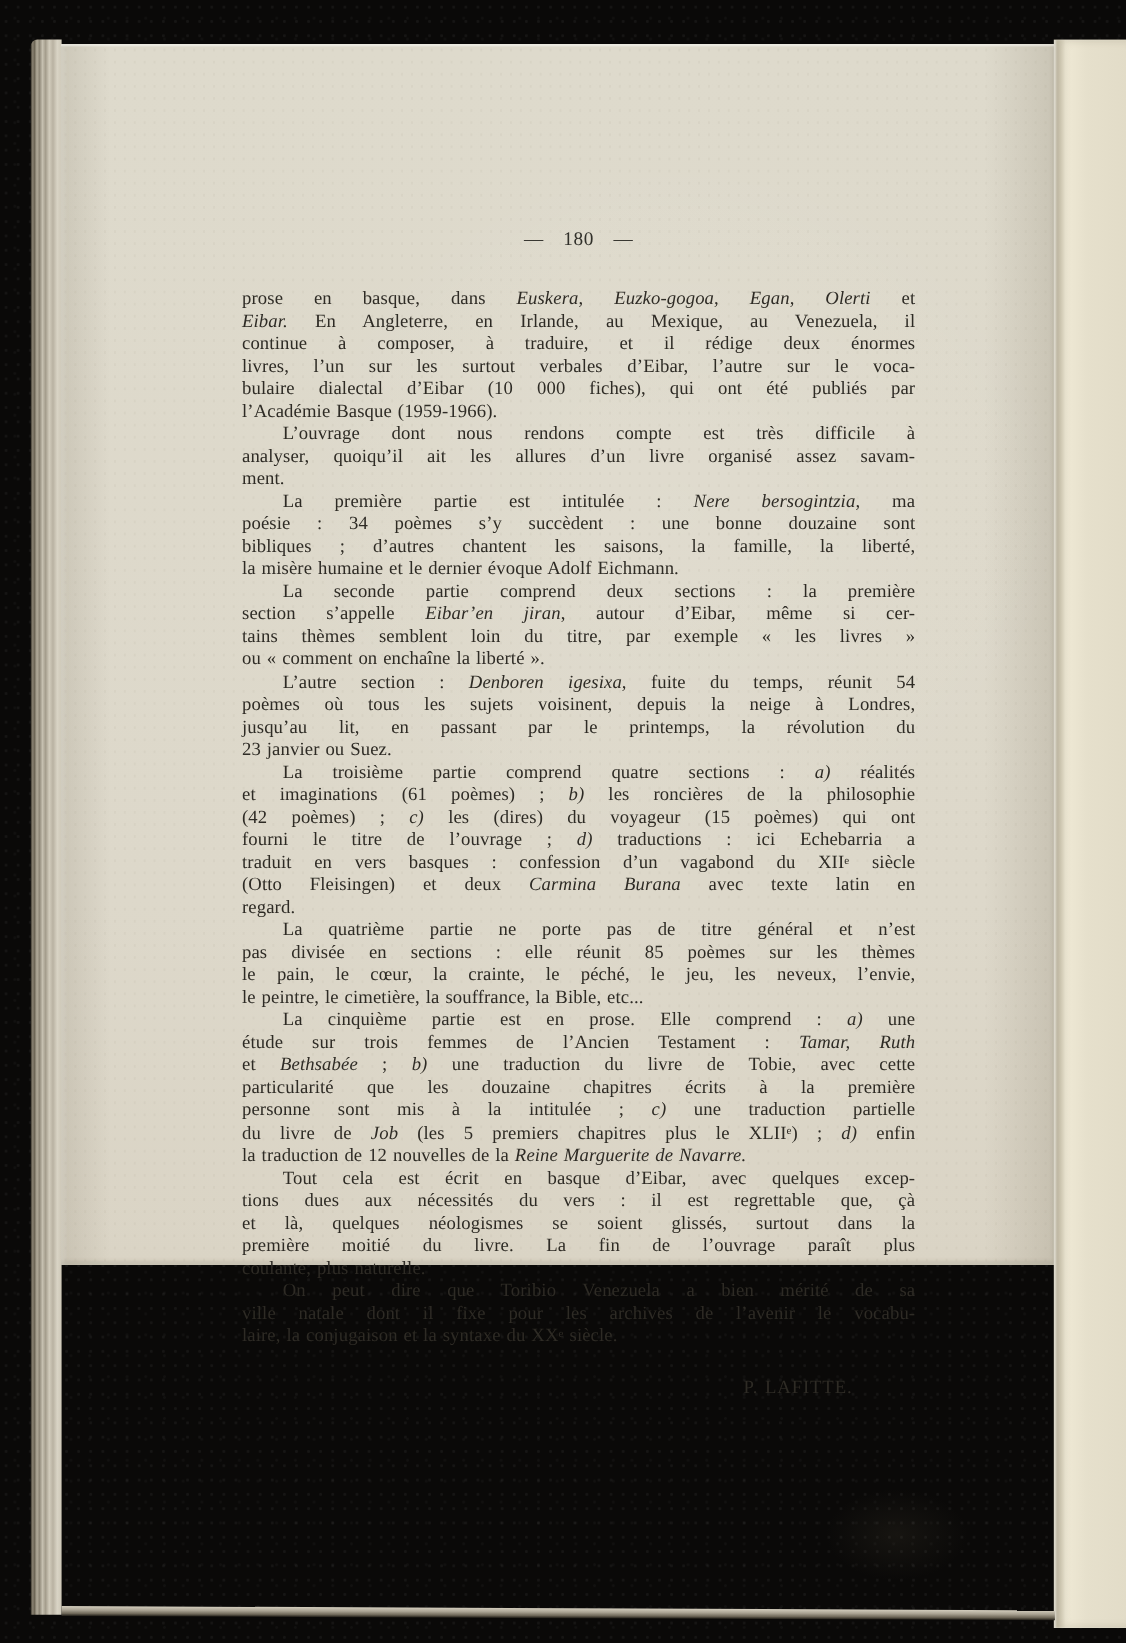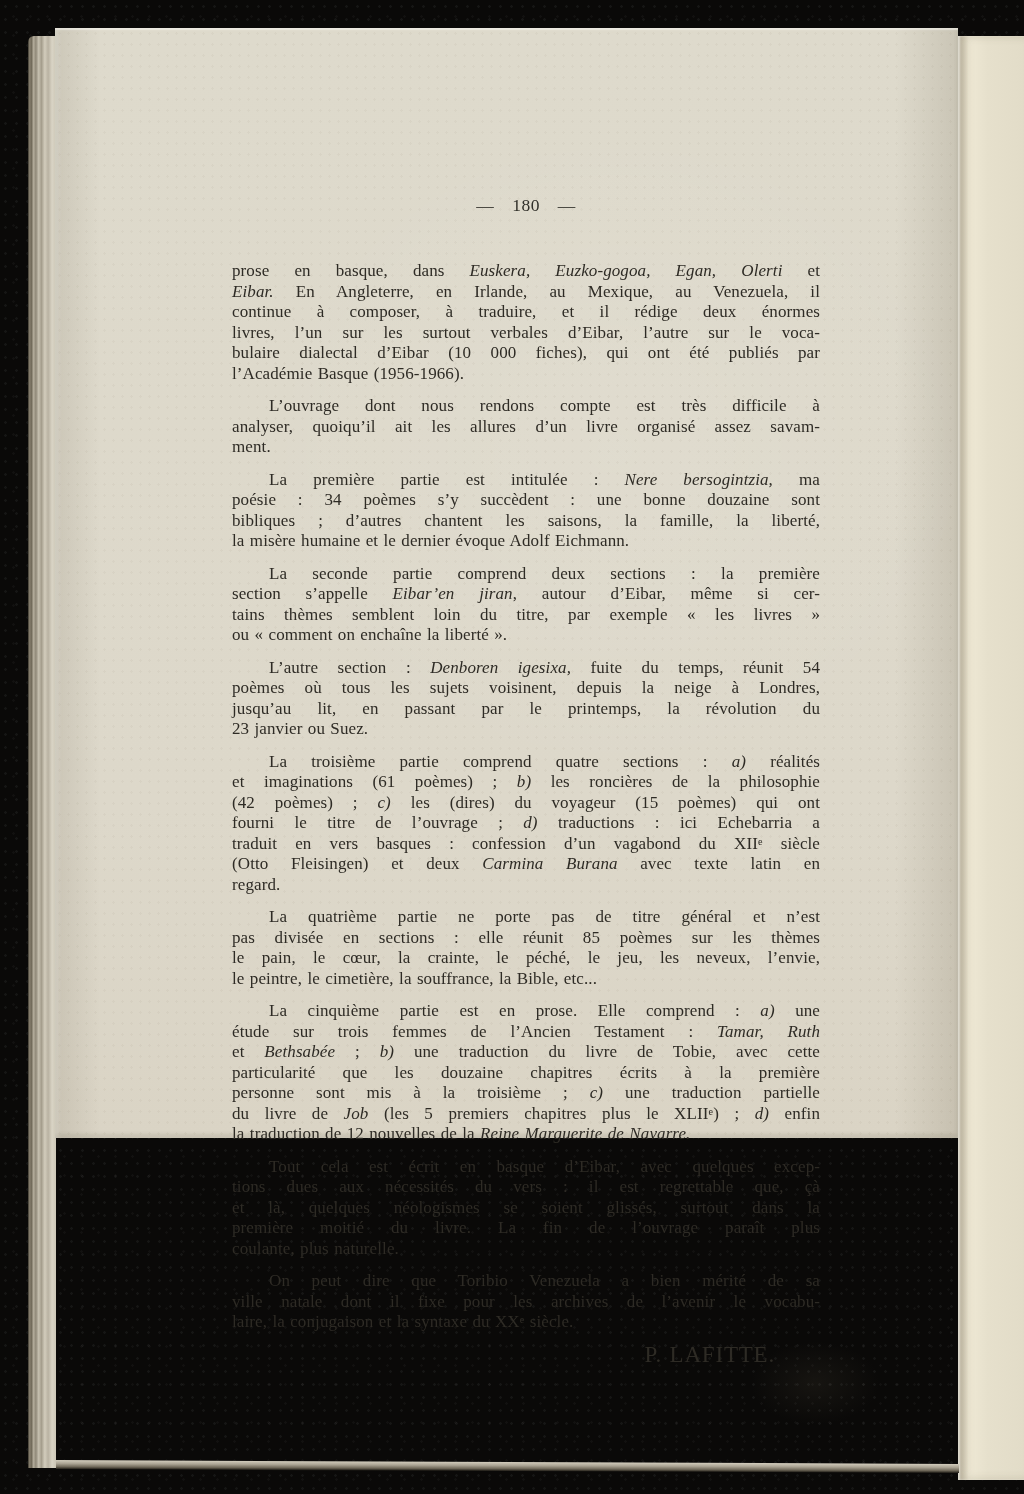--- a/index.html
+++ b/index.html
@@ -35,21 +35,21 @@
 
   
   .facing-page {
     position: absolute; left: 958px; top: 36px; width: 66px; height: 1444px;
     background: linear-gradient(90deg, #cdc6b0 0%, #efe9d5 16%, #e6e0cc 45%, #e2dcc8 100%);
     box-shadow: inset 2px 0 2px rgba(255,255,252,0.55), inset 8px 0 8px rgba(90,80,60,0.22);
   }
 
   
   .page {
-    position: absolute; left: 55px; top: 28px; width: 903px; height: 1110px;
+    position: absolute; left: 55px; top: 40px; width: 903px; height: 1110px;
     background-color: #ddd8ca;
     background-image:
       radial-gradient(rgba(120,108,85,0.055) 1px, transparent 1.3px),
       radial-gradient(ellipse 60% 45% at 62% 38%, rgba(255,255,255,0.07), transparent 70%),
       linear-gradient(90deg, rgba(80,70,50,0.13), rgba(80,70,50,0) 5%, rgba(80,70,50,0) 93%, rgba(95,85,62,0.16)),
       linear-gradient(180deg, #dedacc 0%, #ddd8ca 70%, #dad4c5 100%);
     background-size: 9px 11px, auto, auto, auto;
     box-shadow:
       inset 0 2px 1px rgba(255,255,252,0.4),
       inset 3px 0 4px rgba(255,255,252,0.25),
@@ -68,39 +68,39 @@
     word-spacing: 13px; letter-spacing: 0.5px;
   }
 
   .text-block {
     position: absolute; left: 165px; top: 221px; width: 612px;
     font-size: 17px; line-height: 20.5px;
     color: #2e2b25;
     letter-spacing: 0.1px;
     word-spacing: 1px;
   }
-  .para { margin: 12px; }
+  .para { margin: 0; }
   .line {
     text-align: justify;
     -moz-text-align-last: justify;
     text-align-last: justify;
   }
   .line.last {
     -moz-text-align-last: left;
     text-align-last: left;
   }
   .line.indent { text-indent: 37px; }
   .it { font-style: italic; }
   .sup { font-size: 0.6em; vertical-align: 0.38em; line-height: 0; }
 
   .signature {
-    margin-top: 8px;
+    margin-top: 26px;
     text-align: right;
     padding-right: 57px;
-    font-size: 23px;
+    font-size: 17px;
     letter-spacing: 0.8px;
     color: #2e2b25;
   }
 </style>
 </head>
 <body>
 
 <div class="edges-left"></div>
 <div class="facing-page"></div>
 
@@ -108,21 +108,21 @@
   <div class="smudge"></div>
   <div class="page-number">— 180 —</div>
   <div class="text-block">
     <div id="paragraphs">
         <div class="para">
           <div class="line"><span>prose en basque, dans </span><span class="it">Euskera, Euzko-gogoa, Egan, Olerti</span><span> et</span></div>
           <div class="line"><span class="it">Eibar.</span><span> En Angleterre, en Irlande, au Mexique, au Venezuela, il</span></div>
           <div class="line"><span>continue à composer, à traduire, et il rédige deux énormes</span></div>
           <div class="line"><span>livres, l’un sur les surtout verbales d’Eibar, l’autre sur le voca-</span></div>
           <div class="line"><span>bulaire dialectal d’Eibar (10 000 fiches), qui ont été publiés par</span></div>
-          <div class="line last"><span>l’Académie Basque (1956-1966).</span></div>
+          <div class="line last"><span>l’Académie Basque (1959-1966).</span></div>
         </div>
         <div class="para">
           <div class="line indent"><span>L’ouvrage dont nous rendons compte est très difficile à</span></div>
           <div class="line"><span>analyser, quoiqu’il ait les allures d’un livre organisé assez savam-</span></div>
           <div class="line last"><span>ment.</span></div>
         </div>
         <div class="para">
           <div class="line indent"><span>La première partie est intitulée : </span><span class="it">Nere bersogintzia,</span><span> ma</span></div>
           <div class="line"><span>poésie : 34 poèmes s’y succèdent : une bonne douzaine sont</span></div>
           <div class="line"><span>bibliques ; d’autres chantent les saisons, la famille, la liberté,</span></div>
@@ -153,21 +153,21 @@
           <div class="line indent"><span>La quatrième partie ne porte pas de titre général et n’est</span></div>
           <div class="line"><span>pas divisée en sections : elle réunit 85 poèmes sur les thèmes</span></div>
           <div class="line"><span>le pain, le cœur, la crainte, le péché, le jeu, les neveux, l’envie,</span></div>
           <div class="line last"><span>le peintre, le cimetière, la souffrance, la Bible, etc...</span></div>
         </div>
         <div class="para">
           <div class="line indent"><span>La cinquième partie est en prose. Elle comprend : </span><span class="it">a)</span><span> une</span></div>
           <div class="line"><span>étude sur trois femmes de l’Ancien Testament : </span><span class="it">Tamar, Ruth</span></div>
           <div class="line"><span>et </span><span class="it">Bethsabée</span><span> ; </span><span class="it">b)</span><span> une traduction du livre de Tobie, avec cette</span></div>
           <div class="line"><span>particularité que les douzaine chapitres écrits à la première</span></div>
-          <div class="line"><span>personne sont mis à la troisième ; </span><span class="it">c)</span><span> une traduction partielle</span></div>
+          <div class="line"><span>personne sont mis à la intitulée ; </span><span class="it">c)</span><span> une traduction partielle</span></div>
           <div class="line"><span>du livre de </span><span class="it">Job</span><span> (les 5 premiers chapitres plus le XLII</span><span class="sup">e</span><span>) ; </span><span class="it">d)</span><span> enfin</span></div>
           <div class="line last"><span>la traduction de 12 nouvelles de la </span><span class="it">Reine Marguerite de Navarre.</span></div>
         </div>
         <div class="para">
           <div class="line indent"><span>Tout cela est écrit en basque d’Eibar, avec quelques excep-</span></div>
           <div class="line"><span>tions dues aux nécessités du vers : il est regrettable que, çà</span></div>
           <div class="line"><span>et là, quelques néologismes se soient glissés, surtout dans la</span></div>
           <div class="line"><span>première moitié du livre. La fin de l’ouvrage paraît plus</span></div>
           <div class="line last"><span>coulante, plus naturelle.</span></div>
         </div>

